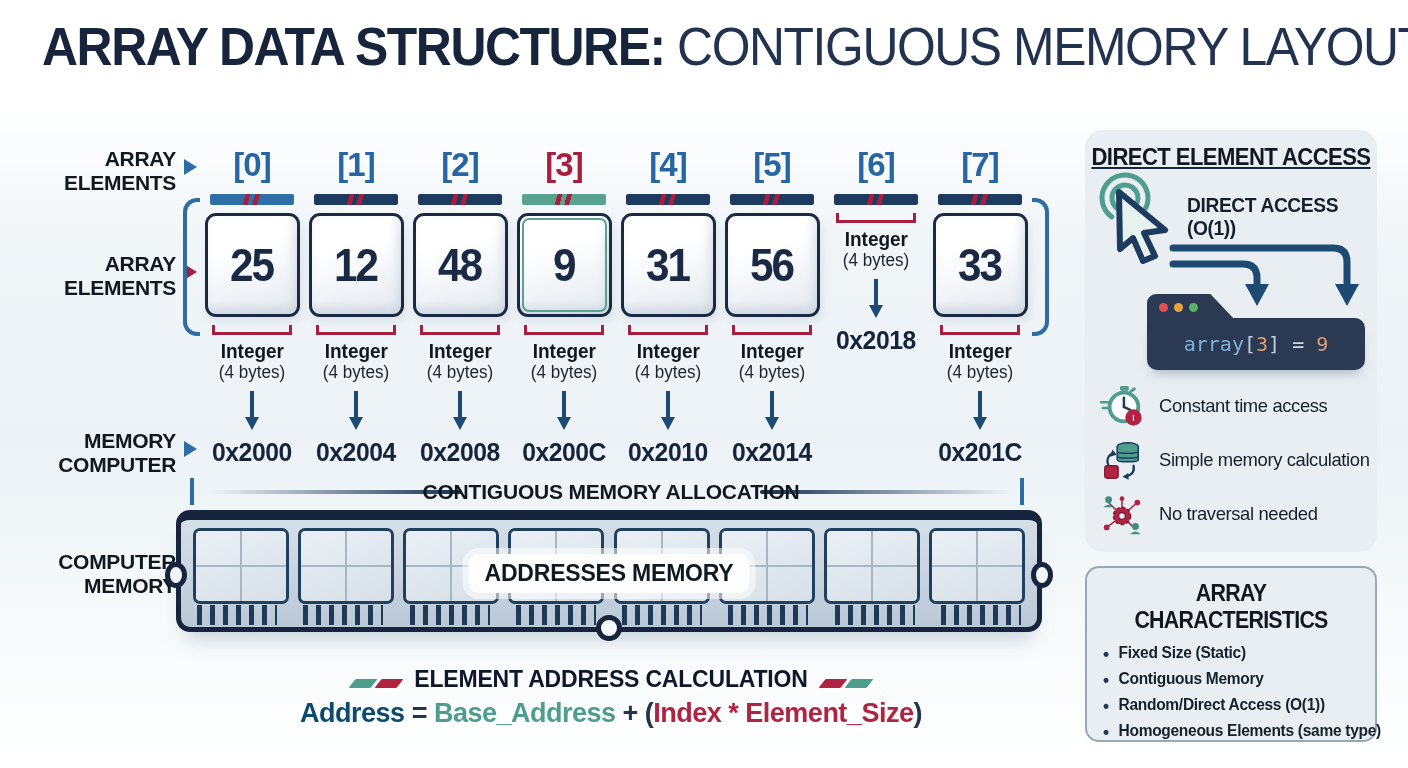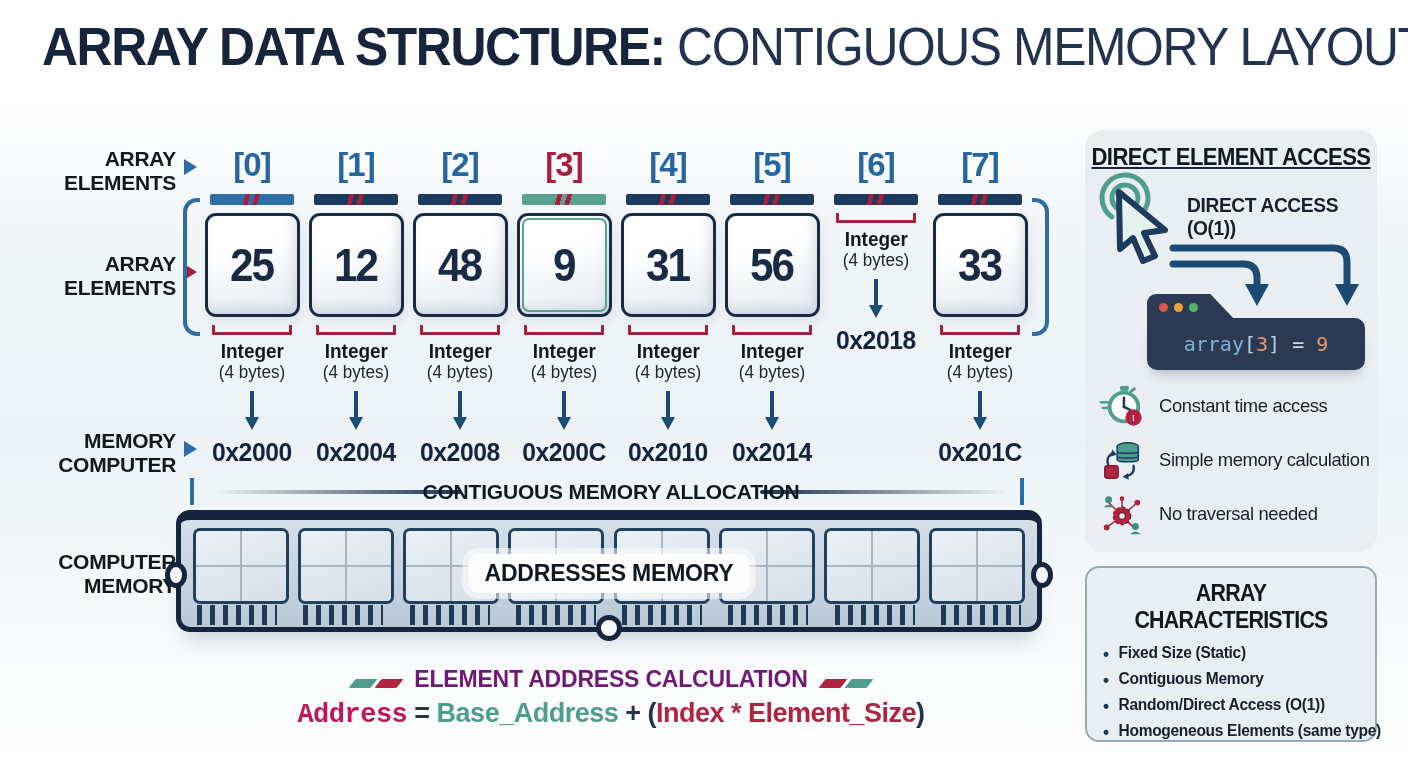--- a/index.html
+++ b/index.html
@@ -80,27 +80,27 @@
     background:#fdfdfe; border-radius:10px; padding:6px 16px; box-shadow:0 0 0 6px rgba(255,255,255,.55);
     font-size:23px; font-weight:800; color:#101820; white-space:nowrap; z-index:3; letter-spacing:-0.2px; }
   .ram-notch-side { position:absolute; width:22px; height:26px; background:#f2f6f9; border:5px solid #16243e; border-radius:50%; top:42px; z-index:2; }
   .ram-notch-side.l { left:-16px; }
   .ram-notch-side.r { right:-16px; }
   .ram-notch-bottom { position:absolute; left:50%; bottom:-14px; transform:translateX(-50%);
     width:26px; height:26px; background:#f5f9fa; border:5px solid #16243e; border-radius:50%; z-index:2; }
 
   
   .calc-heading { position:absolute; left:190px; top:666px; width:842px; text-align:center;
-    font-size:23px; font-weight:800; color:#701a75; letter-spacing:-0.2px; }
+    font-size:23px; font-weight:800; color:#0f172a; letter-spacing:-0.2px; }
   .slashes { display:inline-block; vertical-align:middle; margin:0 12px; }
   .slash { display:inline-block; width:22px; height:9px; transform:skewX(-38deg); border-radius:1px; margin:0 2px; }
   .slash.teal { background:#4f9d8e; } .slash.red { background:#b02442; }
   .calc-formula { position:absolute; left:190px; top:698px; width:842px; text-align:center;
     font-size:27px; font-weight:700; letter-spacing:-0.5px; }
-  .f-navy { color:#be185d;font-family:Liberation Mono, monospace; } .f-dark { color:#25344a; } .f-teal { color:#4f9d8e; } .f-red { color:#b02442; }
+  .f-navy { color:#0c4a6e; } .f-dark { color:#25344a; } .f-teal { color:#4f9d8e; } .f-red { color:#b02442; }
 
   
   .panel { position:absolute; background:#e9eef3; }
   #access-panel { left:1085px; top:130px; width:292px; height:422px; border-radius:18px;text-decoration:underline; }
   .ap-title { padding-top:14px; text-align:center; font-size:23px; font-weight:800; color:#101820; letter-spacing:-0.6px; transform:scaleX(.96); }
   .ap-subtitle { position:absolute; left:102px; top:64px; width:180px; font-size:20px; font-weight:600; color:#16202c; letter-spacing:-0.4px; transform:scaleX(.96); transform-origin:left; }
   .cursor-wrap { position:absolute; left:4px; top:38px; width:100px; height:104px; }
   .ap-arrows { position:absolute; left:0; top:0; width:292px; height:422px; pointer-events:none; }
   .code-tab { position:absolute; left:62px; top:164px; width:88px; height:26px; background:#2b3a52;
     border-radius:9px 4px 0 0; clip-path:polygon(0 0,72% 0,100% 100%,0 100%);

